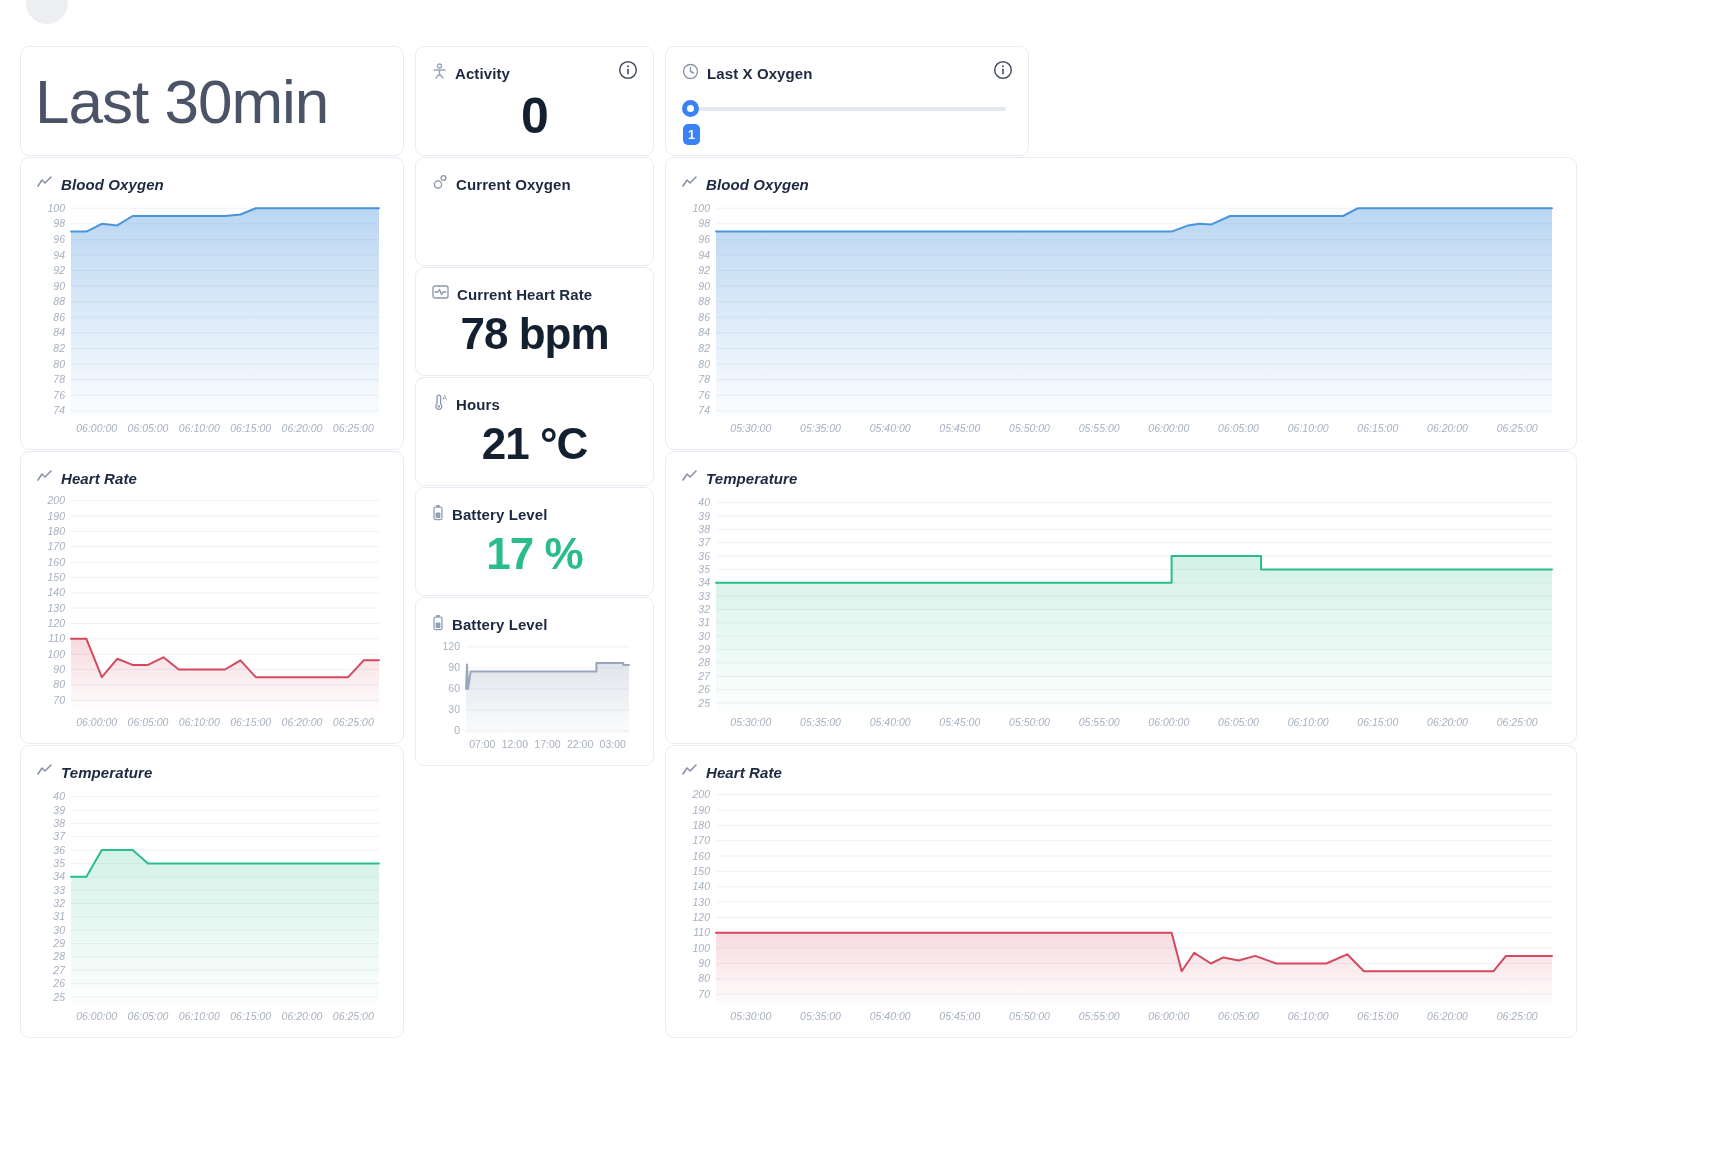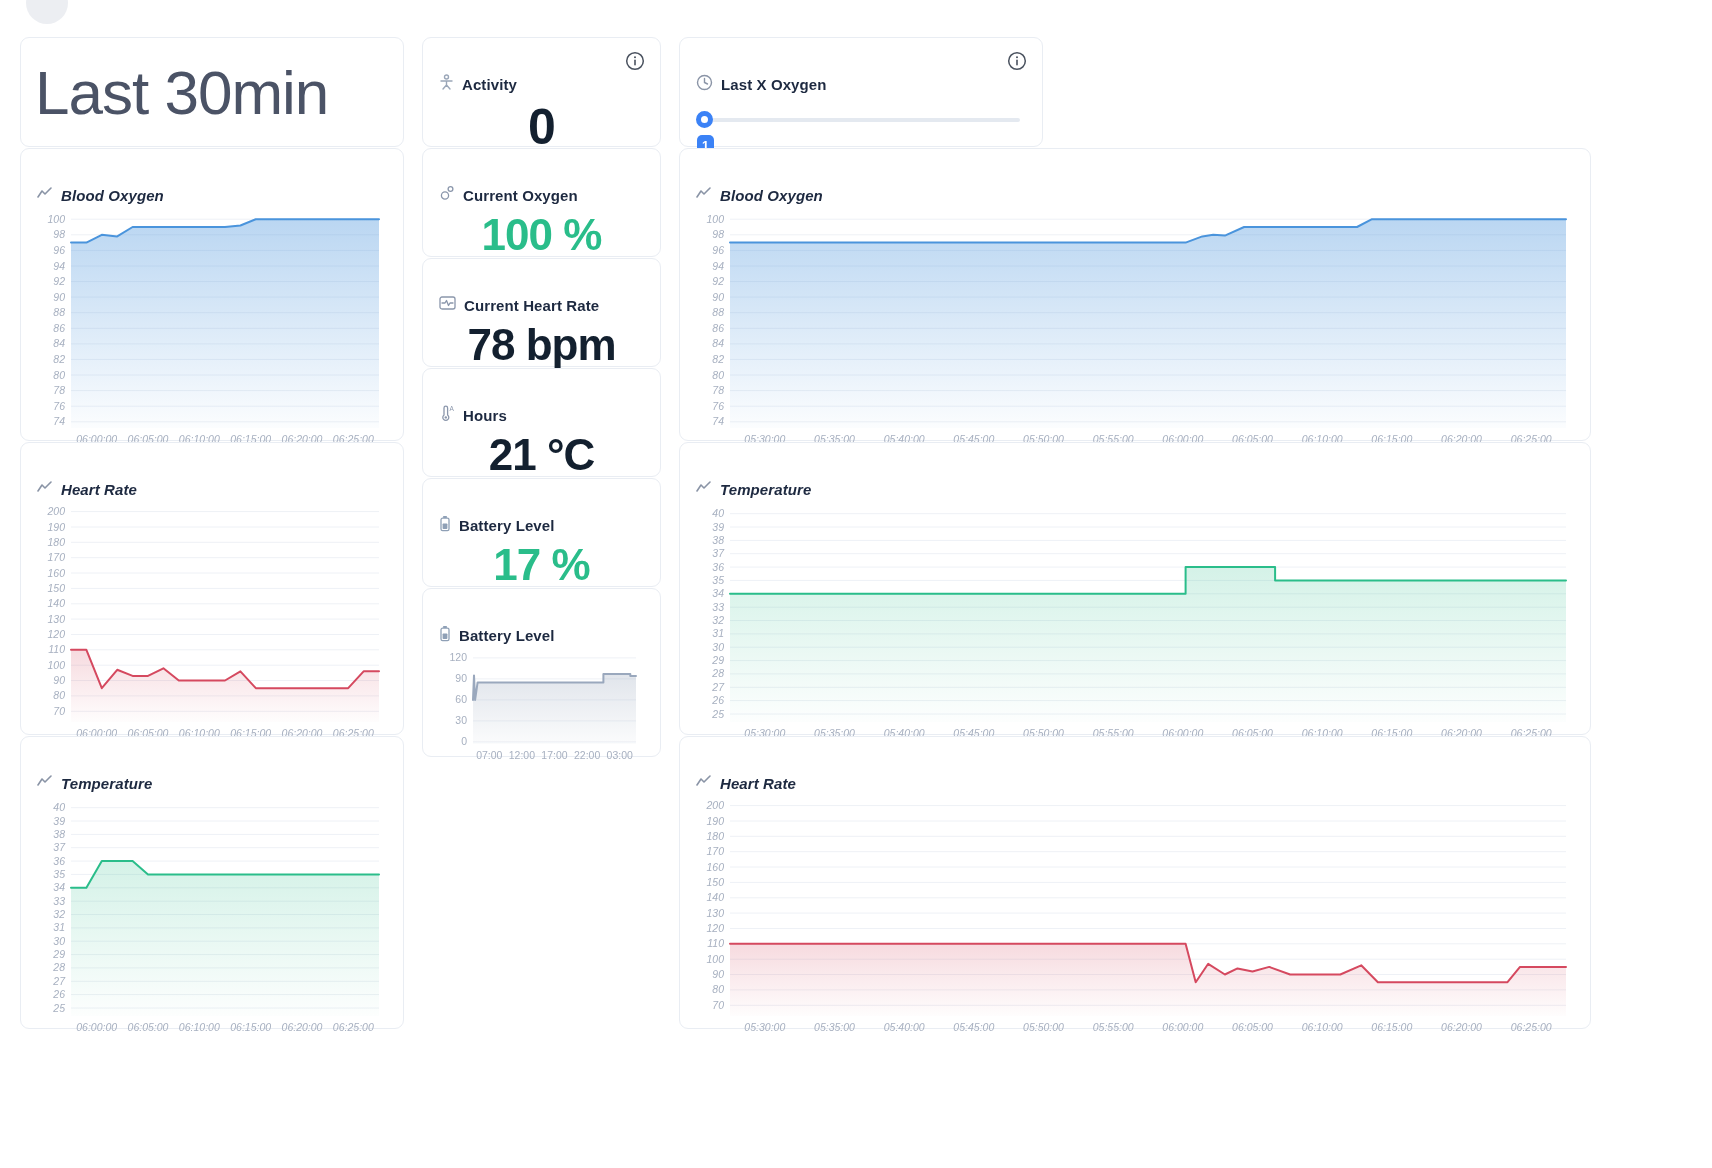--- a/index.html
+++ b/index.html
@@ -1,26 +1,26 @@
 <!DOCTYPE html>
 <html><head>
 <meta charset="utf-8">
 <style>
   * { margin:0; padding:0; box-sizing:border-box; }
   html,body { width:1712px; height:1168px; background:#ffffff; overflow:hidden;
               font-family:"Liberation Sans", sans-serif; }
   .avatar-partial { position:absolute; left:26px; top:-18px; width:42px; height:42px;
                     border-radius:50%; background:#eceef2; }
-  .dashboard { position:absolute; left:20px; top:37px; display:flex; gap:18px; }
+  .dashboard { position:absolute; left:20px; top:46px; display:flex; gap:11px; }
   .col { display:flex; flex-direction:column; gap:1px; }
   .col-left  { width:384px; }
   .col-mid   { width:239px; }
   .col-right { width:912px; }
   .card { background:#ffffff; border:1px solid #e9edf3; border-radius:9px; padding:14px 16px 8px; position:relative; }
-  .card-head { display:flex; align-items:center; gap:8px; height:24px;margin-top:20px; }
+  .card-head { display:flex; align-items:center; gap:8px; height:24px; }
   .card-title { font-size:15px; font-weight:700; color:#1d2940; letter-spacing:.1px; }
   .info-btn { position:absolute; right:14px; top:12px; width:22px; height:22px; cursor:pointer; }
 
   .title-card { height:110px; display:flex; align-items:center; padding:0 0 0 14px; }
   .big-title { font-size:62px; font-weight:500; color:#4b5366; letter-spacing:-1px; }
 
   .activity-card { height:110px; }
   .activity-value { text-align:center; font-size:50px; font-weight:700; color:#13202f; margin-top:2px; letter-spacing:-1px;}
 
   .hours-card { height:110px; width:364px; }
@@ -248,21 +248,20 @@
     <div class="card stat-card">
       <div class="card-head">
         <span>
           <svg width="16" height="16" viewBox="0 0 16 16">
               <circle cx="11.5" cy="4" r="2.4" fill="none" stroke="#8a96ab" stroke-width="1.3"></circle>
               <circle cx="6" cy="10.5" r="3.6" fill="none" stroke="#8a96ab" stroke-width="1.3"></circle>
             </svg>
         </span>
         <span class="card-title">Current Oxygen</span>
       </div>
-      <div class="stat-value" style="color: rgb(42, 189, 138);">100 %</div>
     </div>
 
     <div class="card stat-card">
       <div class="card-head">
         <span>
           <svg width="17" height="16" viewBox="0 0 17 16">
               <rect x="1" y="2" width="15" height="12" rx="2" fill="none" stroke="#8a96ab" stroke-width="1.3"></rect>
               <polyline points="3,8 6,8 7.5,5.5 9.5,10.5 11,8 14,8" fill="none" stroke="#8a96ab" stroke-width="1.3" stroke-linejoin="round" stroke-linecap="round"></polyline>
             </svg>
         </span>

